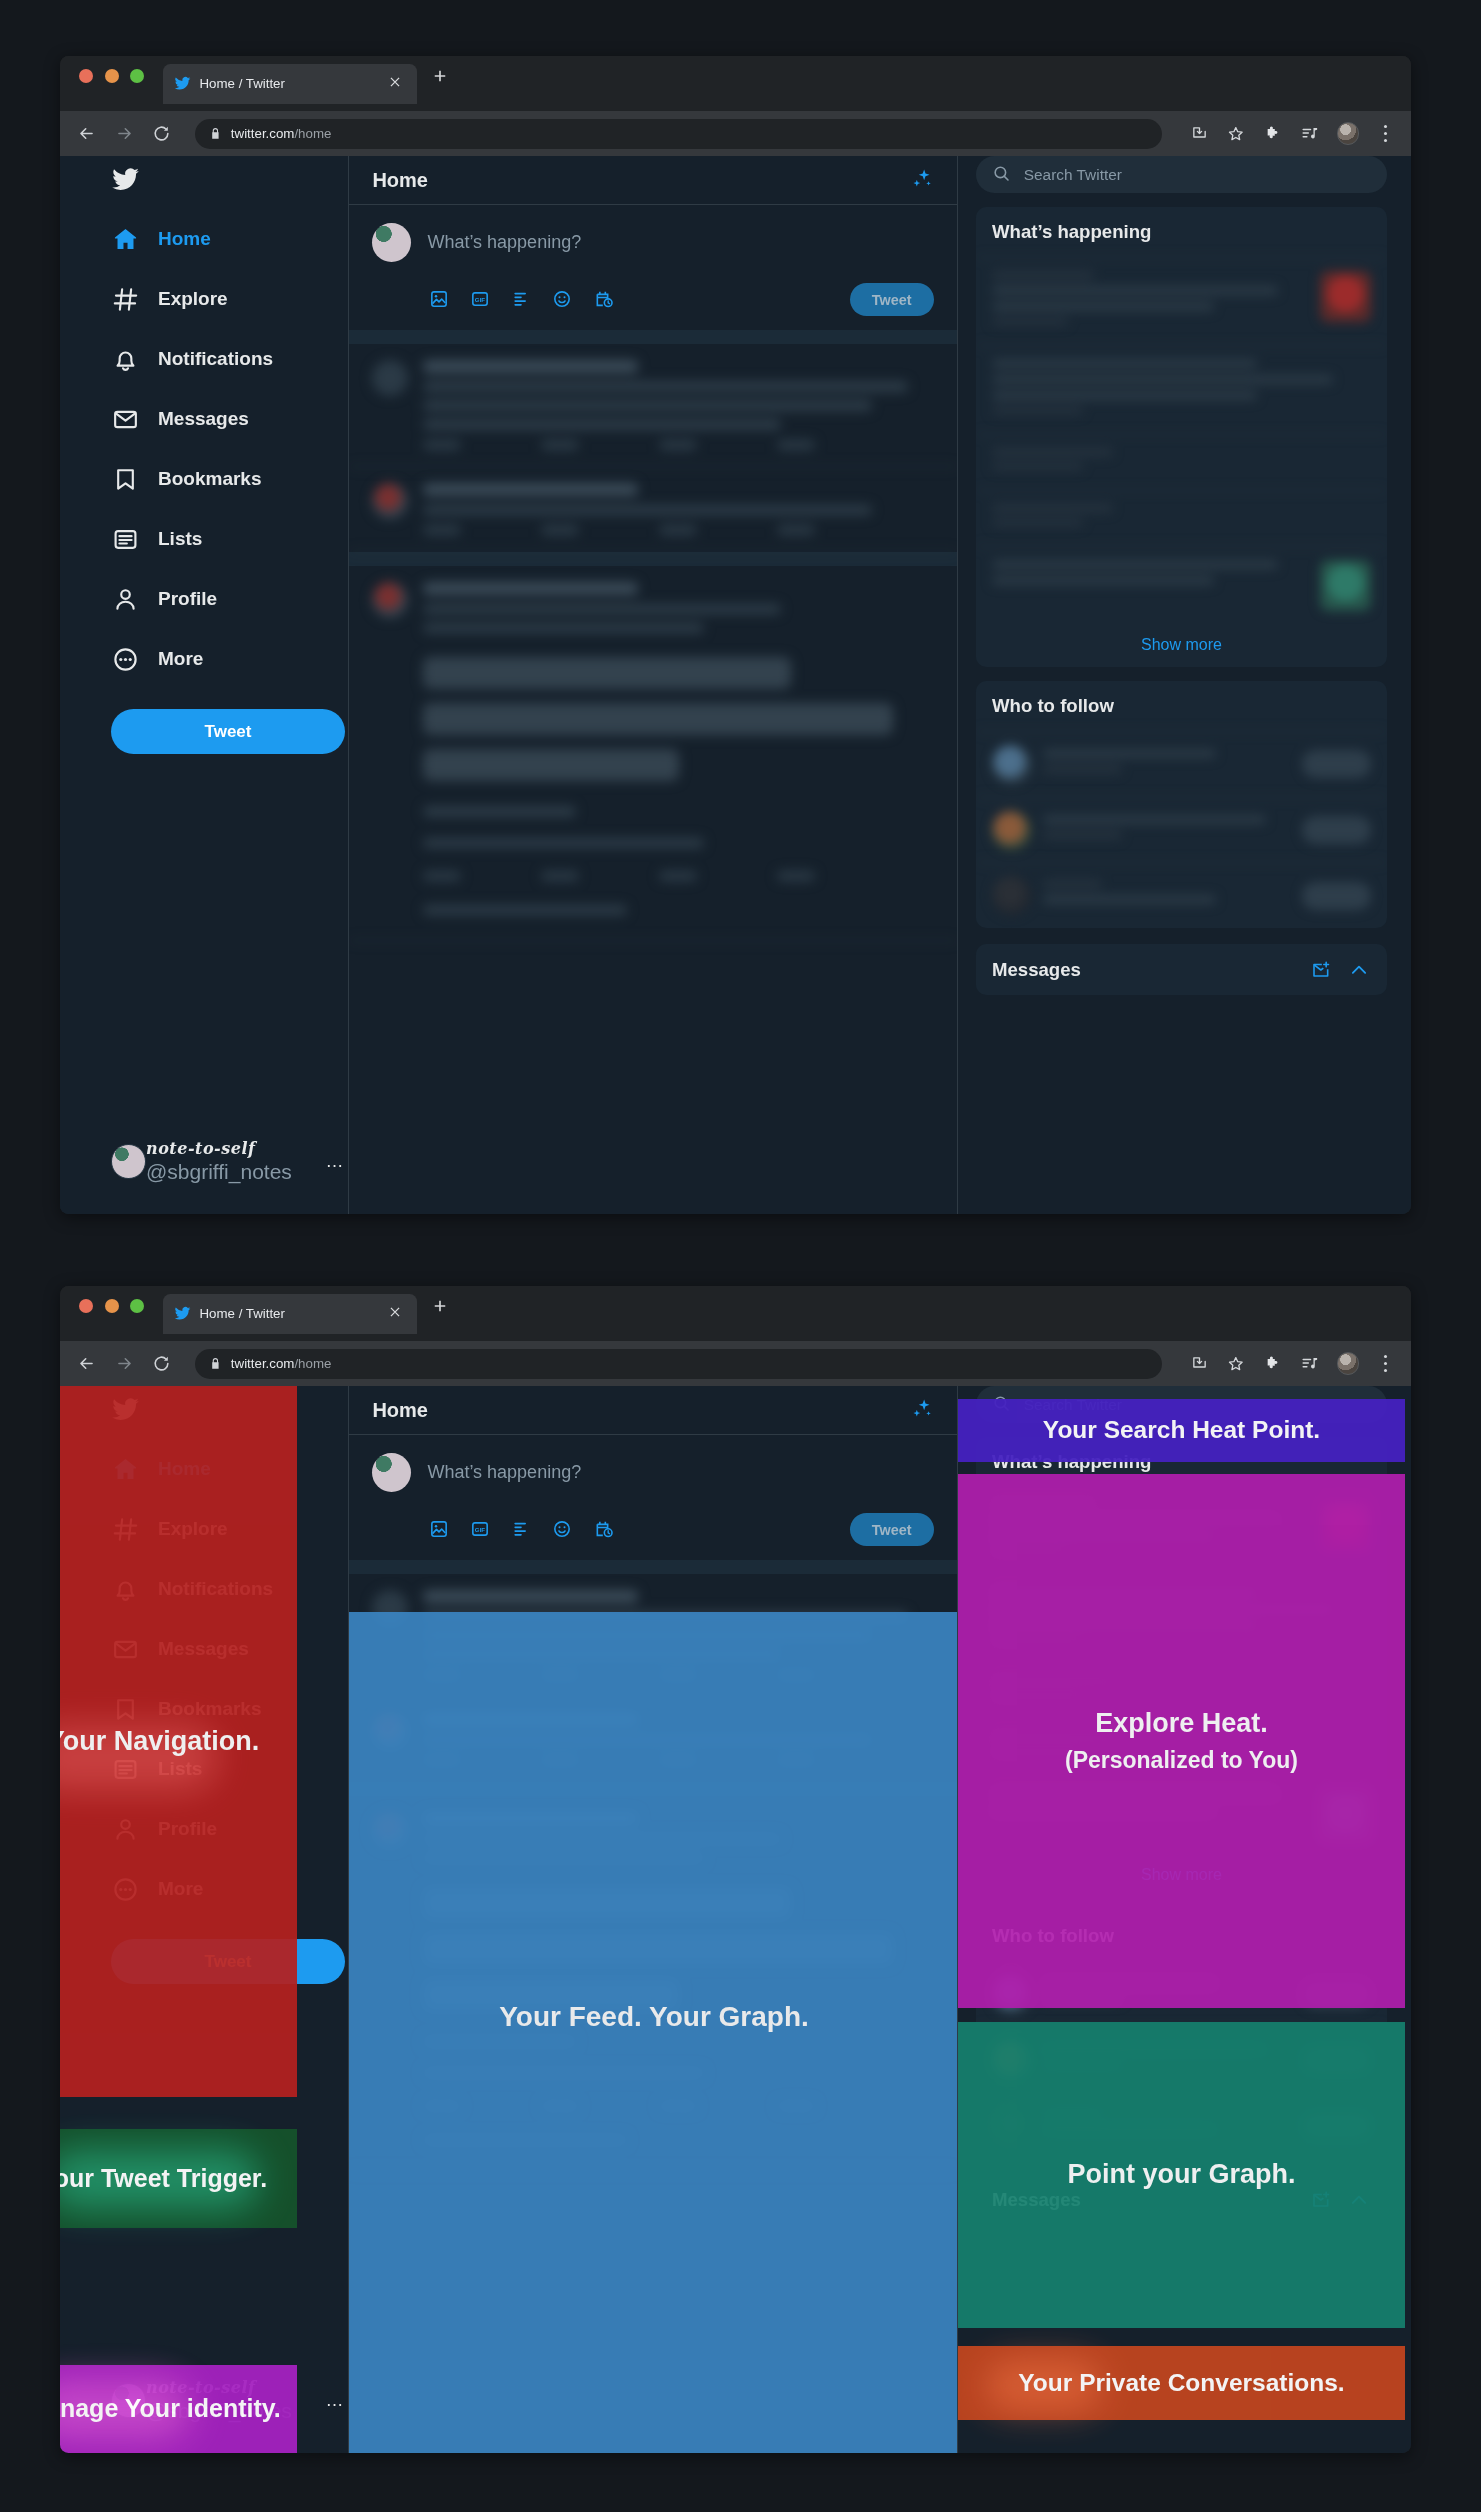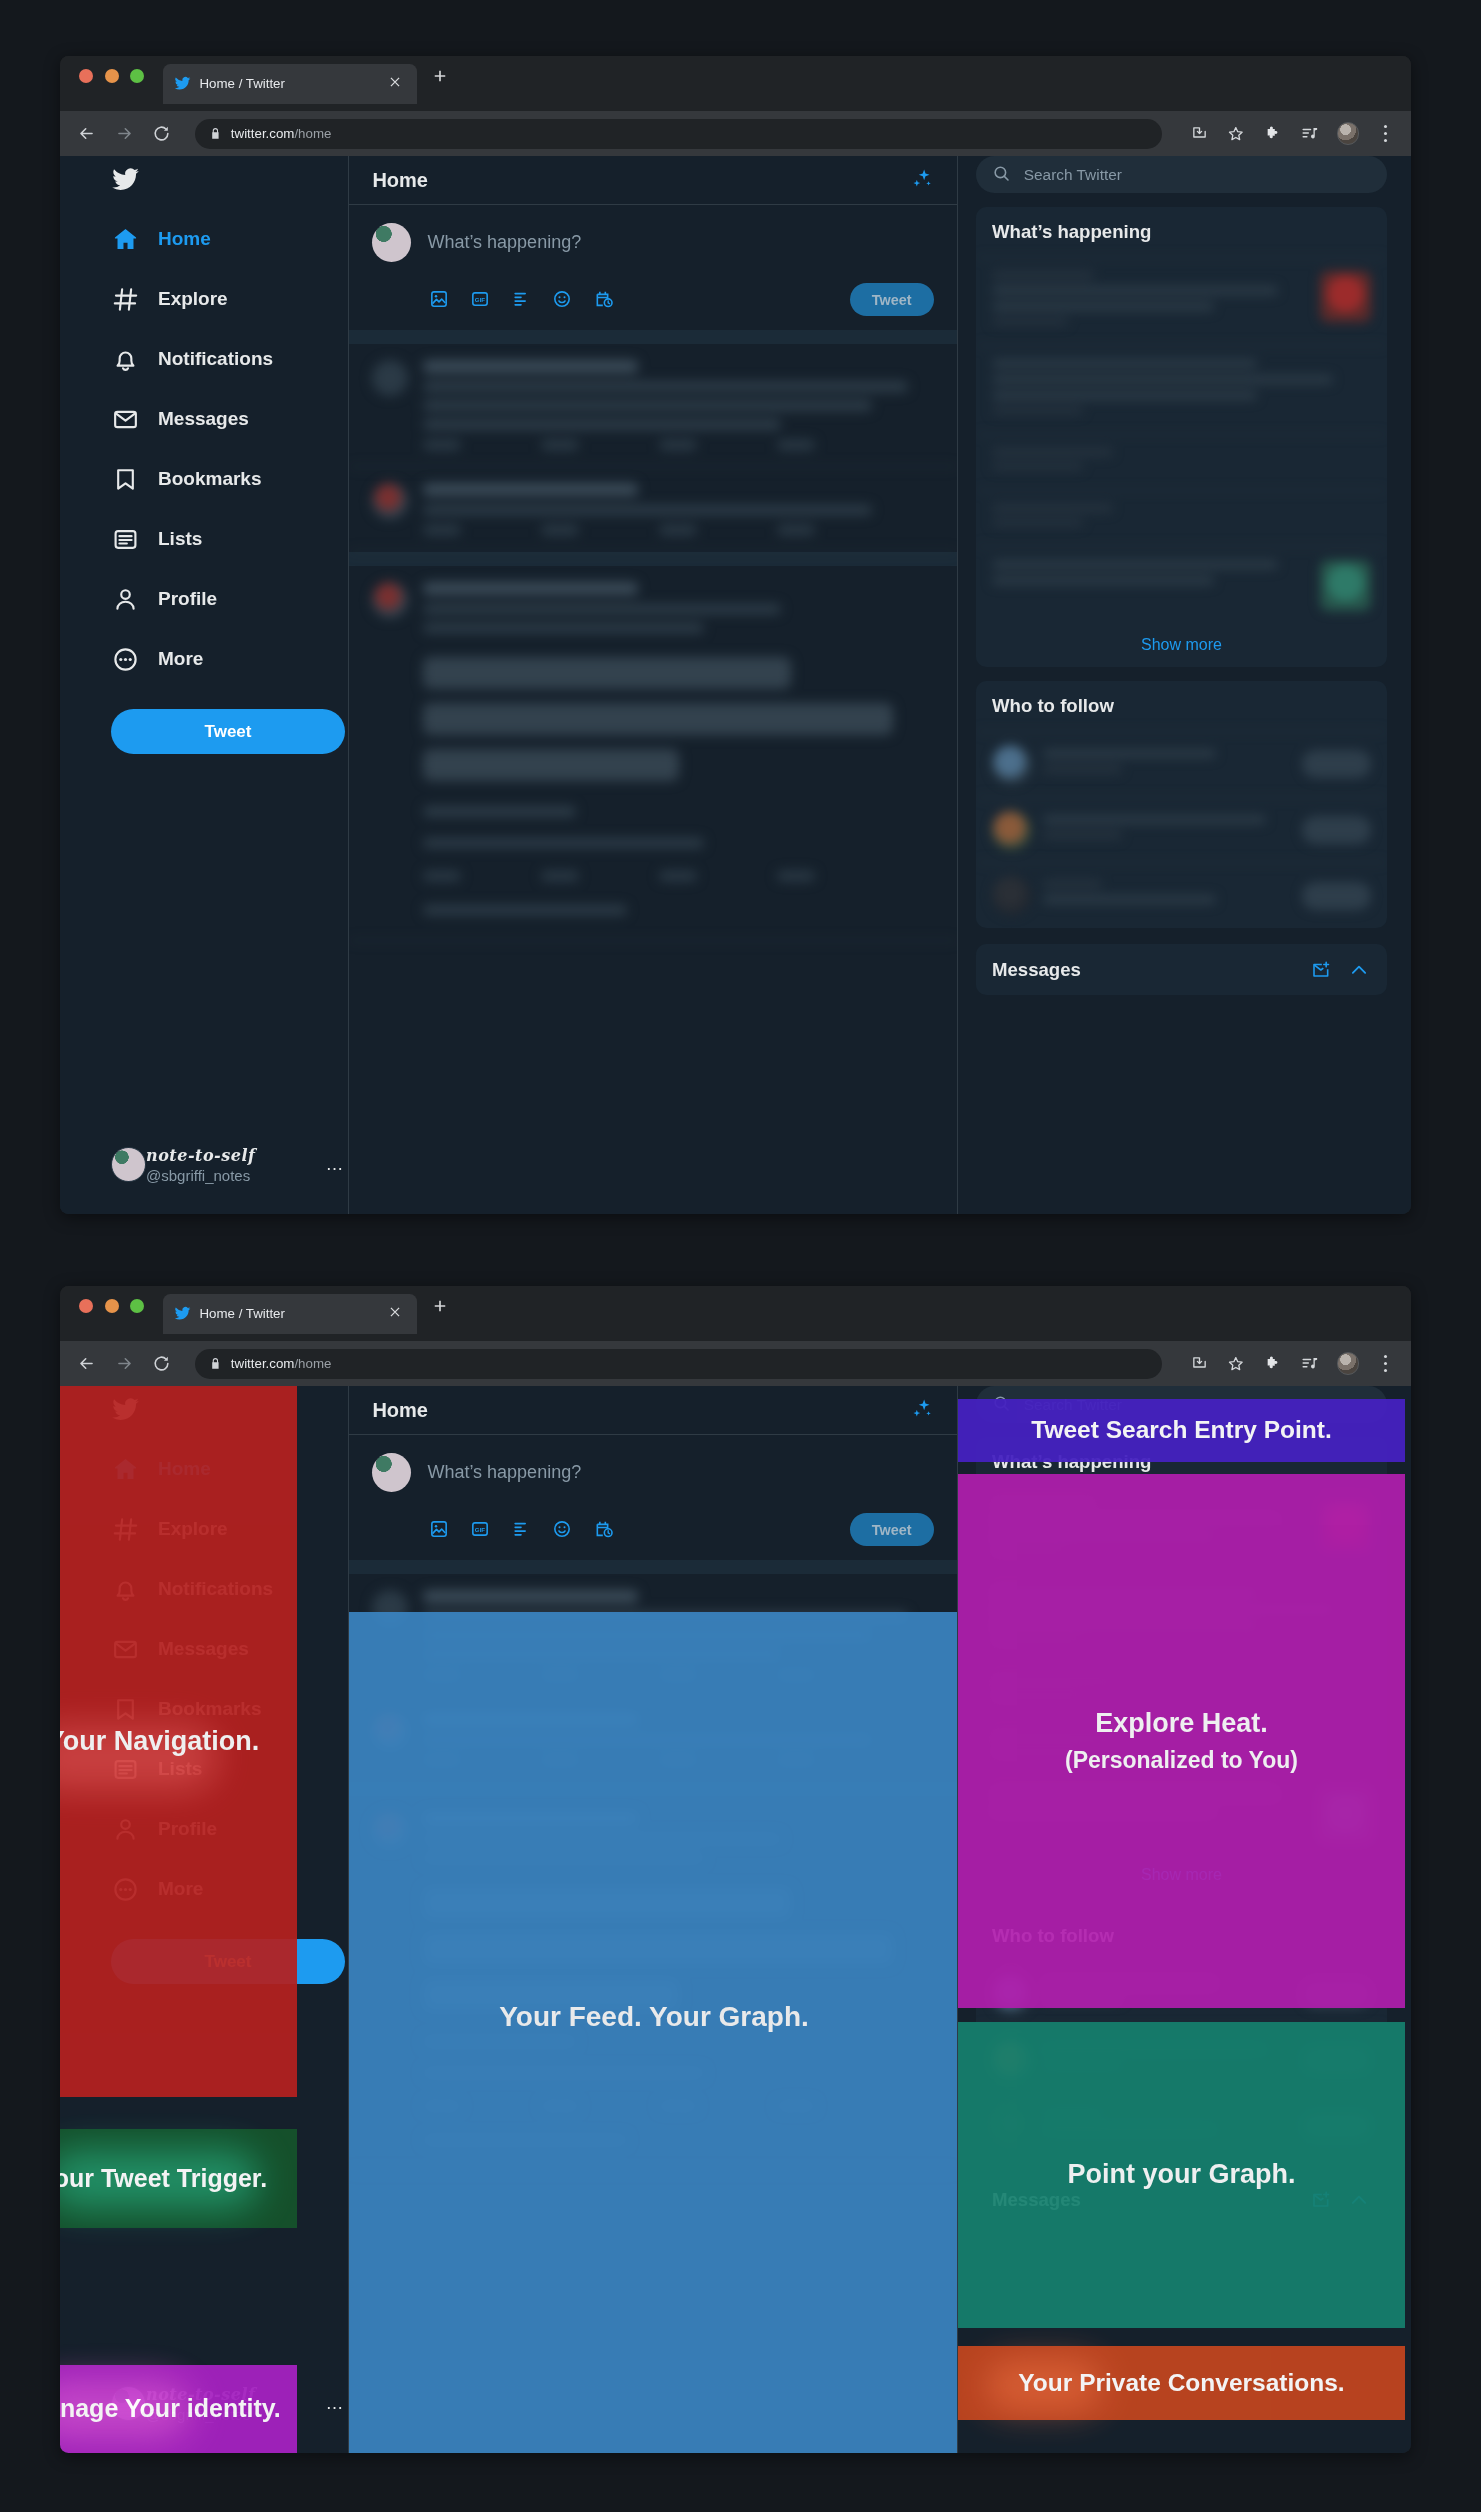--- a/index.html
+++ b/index.html
@@ -92,21 +92,21 @@
     position: absolute; left: 51px; bottom: 30px; width: 234px;
     display: flex; align-items: center; gap: 0;
   }
   .avatar-sm {
     width: 35px; height: 35px; border-radius: 50%; flex: 0 0 35px;
     background: radial-gradient(circle at 30% 28%, #3f7a63 0 20%, #cfc5cd 21% 100%);
     border: 0.5px solid #2a3a47;
   }
   .prof-names { flex: 1 1 auto; min-width: 0; }
   .prof-name { color: #e7e9ea; font-size: 16px; font-weight: 700; font-style: italic; font-family: "DejaVu Serif", serif; letter-spacing: 0.5px; }
-  .prof-handle { color: #8899a6; font-size: 15px; margin-top: 2.1px; }
+  .prof-handle { color: #8899a6; font-size: 21px; margin-top: 2.1px; }
   .prof-dots { color: #e7e9ea; font-size: 18px; letter-spacing: 1.6px; }
 
   
   .center {
     width: 610px; flex: 0 0 610px; background: #15202b;
     border-left: 0.5px solid #2f3b45; border-right: 0.5px solid #2f3b45;
     position: relative; overflow: hidden;
   }
   .center-head {
     height: 49px; display: flex; align-items: center; justify-content: space-between;
@@ -982,21 +982,21 @@
               <span class="hd-ic">
                   <svg viewBox="0 0 24 24" width="20" height="20" fill="none">
                     <path stroke="#1d9bf0" stroke-width="2.2" stroke-linecap="round" stroke-linejoin="round" d="M4.6 15.4L12 8l7.4 7.4"></path>
                   </svg>
                 </span>
             </span>
           </div>
         </div>
 
         <div class="ov" style="left:0; top:12.8px; width:447px; height:63px; background:#4521c0; opacity:.95; border-radius:0;">
-          <span class="ov-txt" style="font-size:24.5px; position:relative; z-index:2;">Tweet Search Entry Point.</span>
+          <span class="ov-txt" style="font-size:24.5px; position:relative; z-index:2;">Your Search Heat Point.</span>
         </div>
         <div class="ov" style="left:0; top:88px; width:447px; height:534px; background:#b01ead; opacity:.93; flex-direction:column;">
           <span class="ov-txt" style="font-size:27px; position:relative; z-index:2;">Explore Heat.</span>
           <span class="ov-txt ov-sub" style="font-size:23px; position:relative; z-index:2; margin-top:7.4px;">(Personalized to You)</span>
         </div>
         <div class="ov" style="left:0; top:636px; width:447px; height:306px; background:#15806e; opacity:.93;">
           <span class="ov-txt" style="font-size:27px; position:relative; z-index:2;">Point your Graph.</span>
         </div>
         <div class="ov" style="left:0; top:960px; width:447px; height:74px; background:#c0451f; opacity:.95;">
           <span class="glow-pill" style="left:27px; top:15px; width:117px; height:49px; background:#ff7a4a; opacity:.55;"></span>

